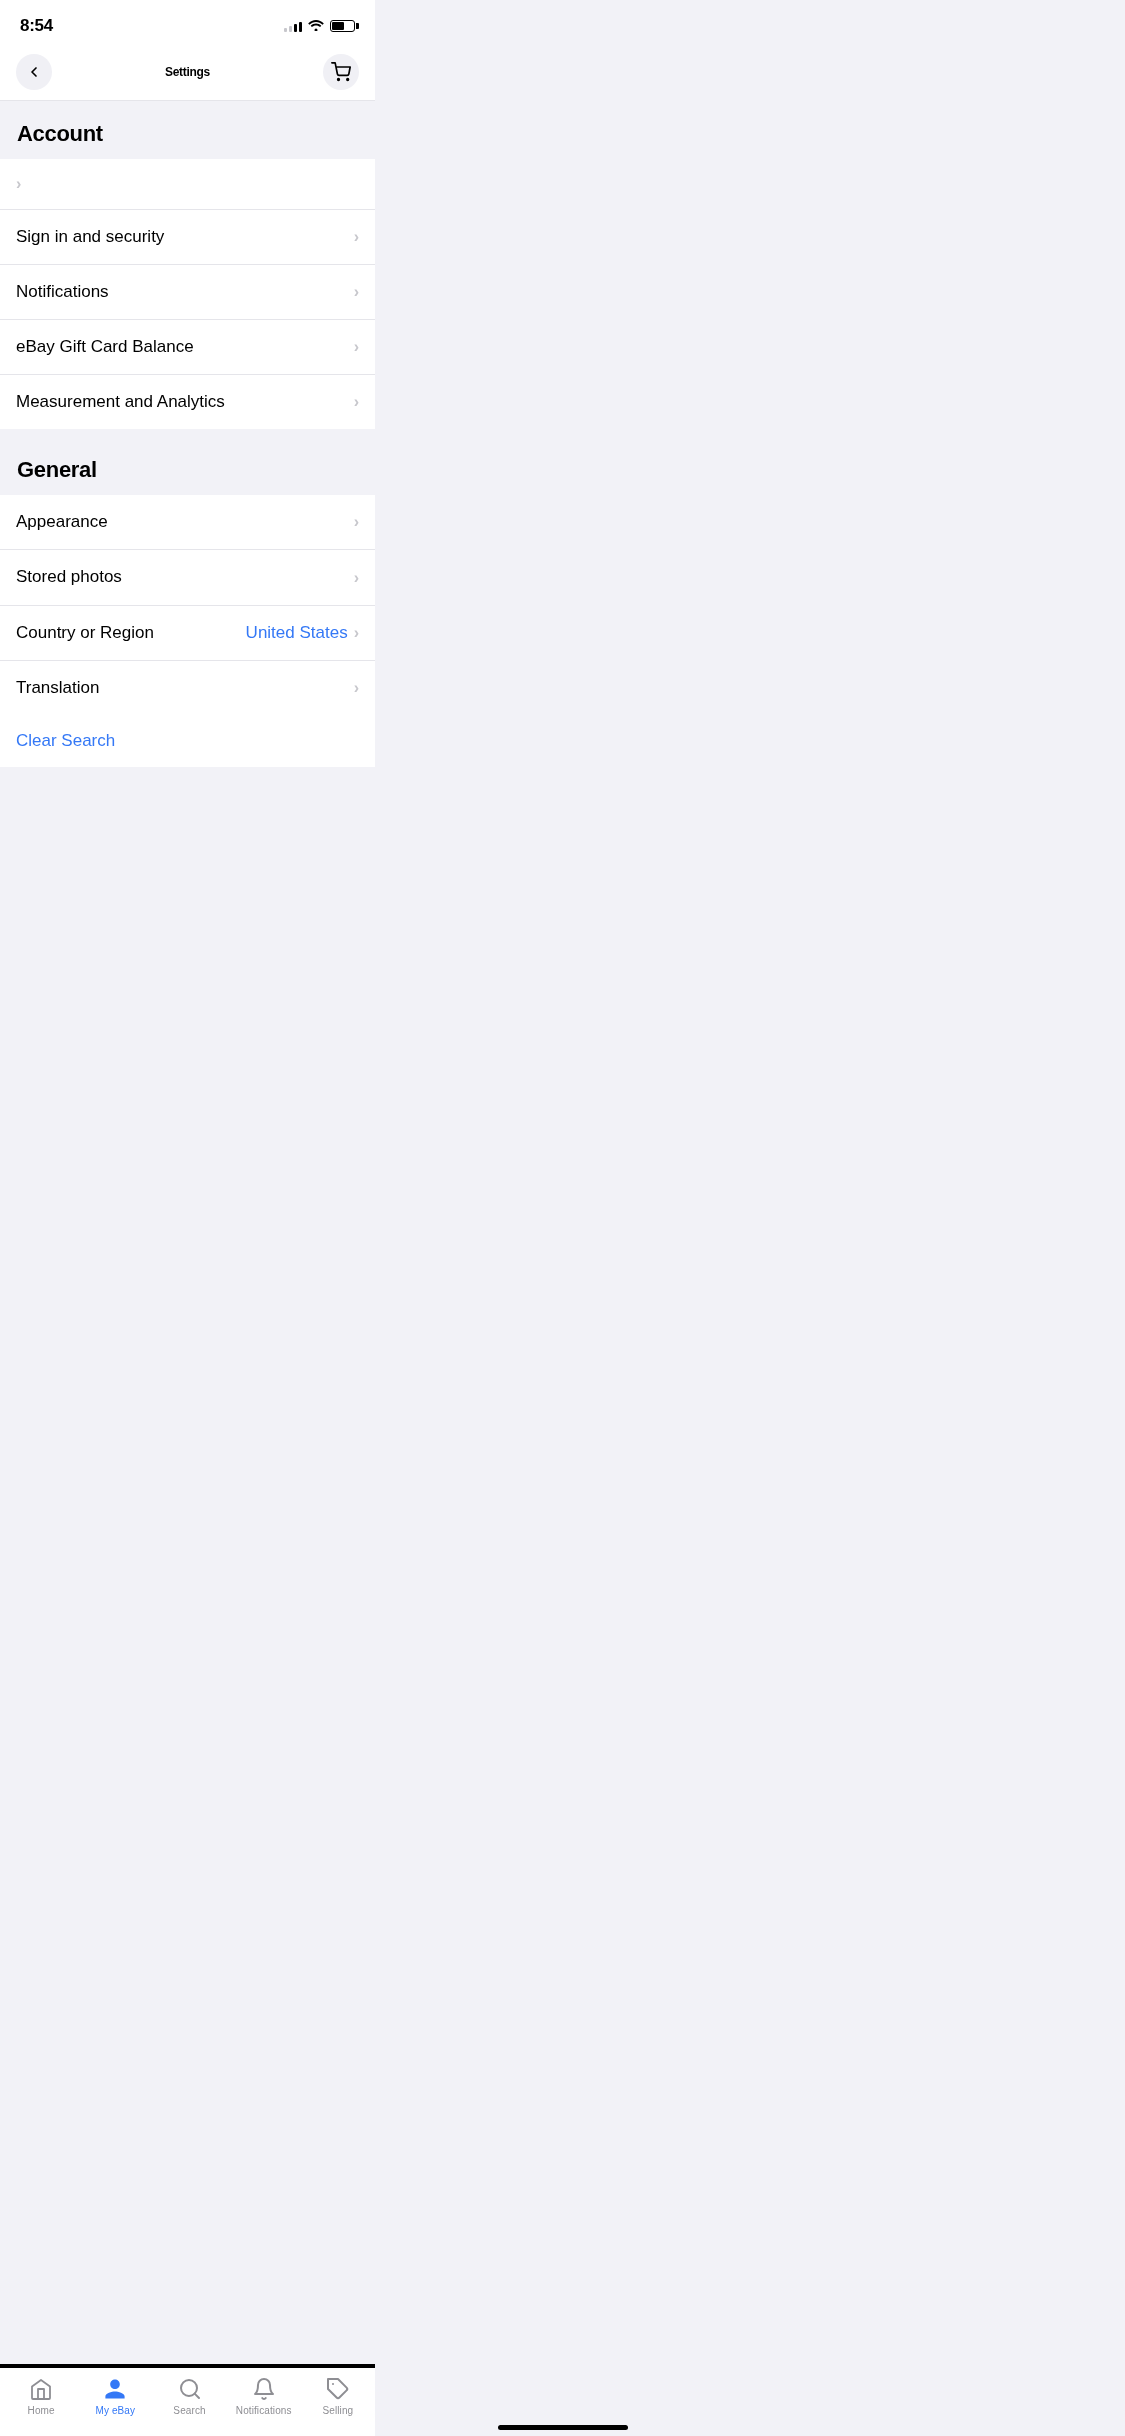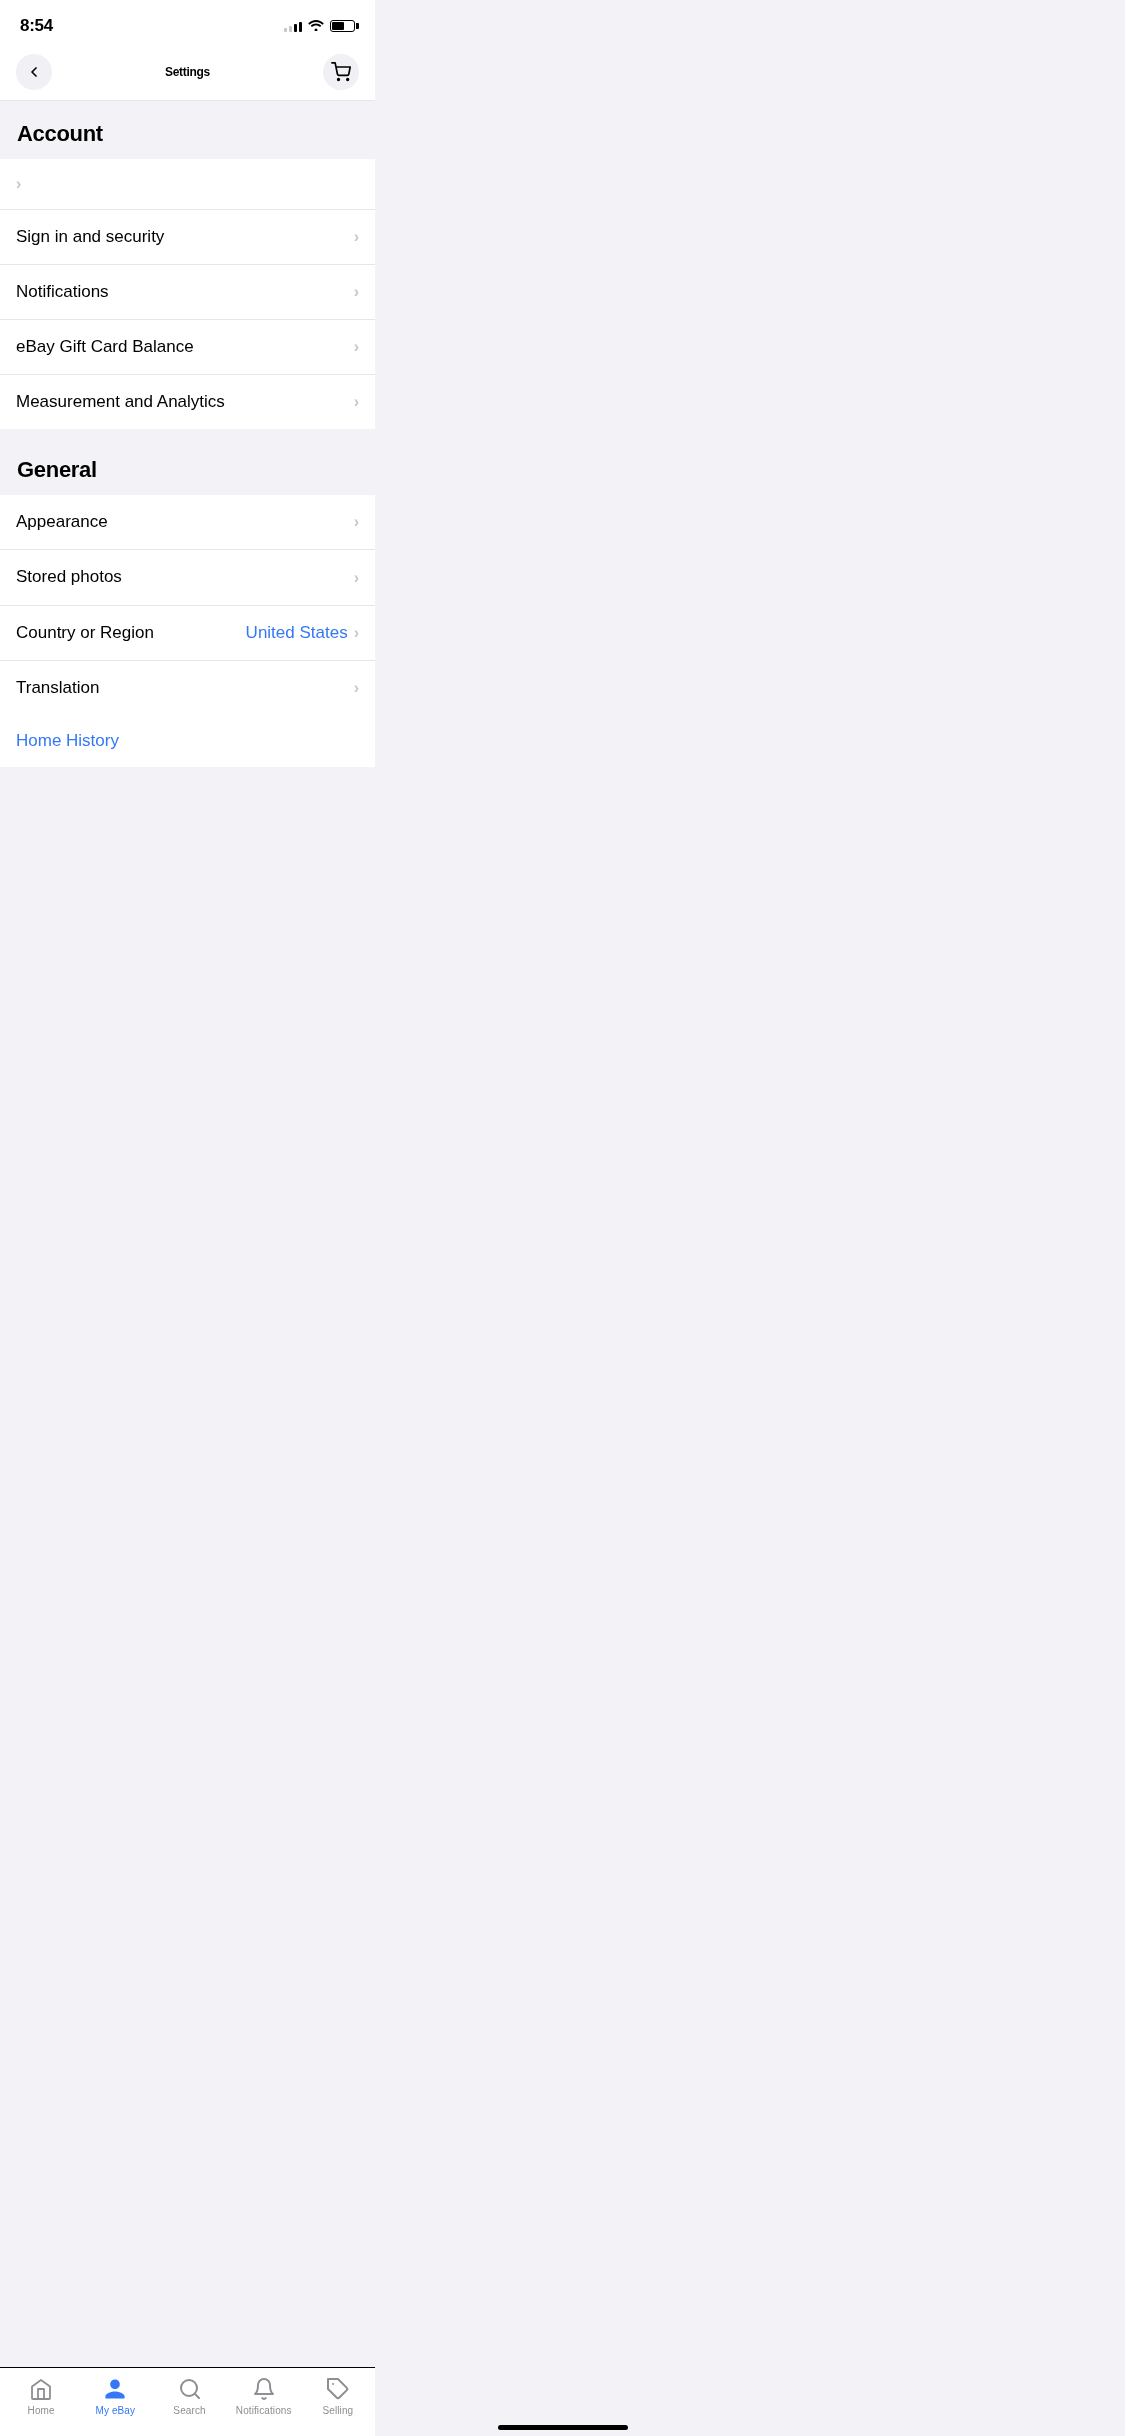--- a/index.html
+++ b/index.html
@@ -197,21 +197,21 @@
       background: #f2f2f7;
     }
 
     
     .tab-bar {
       position: fixed;
       bottom: 0;
       left: 0;
       width: 375px;
       background: #fff;
-      border-top: 1px solid #000000;
+      border-top: 4px solid #000000;
       display: flex;
       justify-content: space-around;
       align-items: flex-start;
       padding: 8px 0 20px 4px;
     }
     .tab-item {
       display: flex;
       flex-direction: column;
       align-items: center;
       gap: 3px;
@@ -388,21 +388,21 @@
       <div class="settings-item-left">
         <div class="settings-item-title">Translation</div>
       </div>
       <div class="settings-item-right">
         <span class="chevron">›</span>
       </div>
     </div>
   </div>
 
   <div class="settings-link">
-    <span class="settings-link-text">Home History</span>
+    <span class="settings-link-text">Clear Search</span>
   </div>
 
 </div>
 
 <div class="tab-bar">
 
   <div class="tab-item">
     <div class="tab-icon">
       <svg viewBox="0 0 24 24" fill="none" stroke="#8e8e93" stroke-width="1.8" stroke-linecap="round" stroke-linejoin="round">
         <path d="M3 9.5L12 3l9 6.5V21a1 1 0 01-1 1H4a1 1 0 01-1-1V9.5z"></path>

